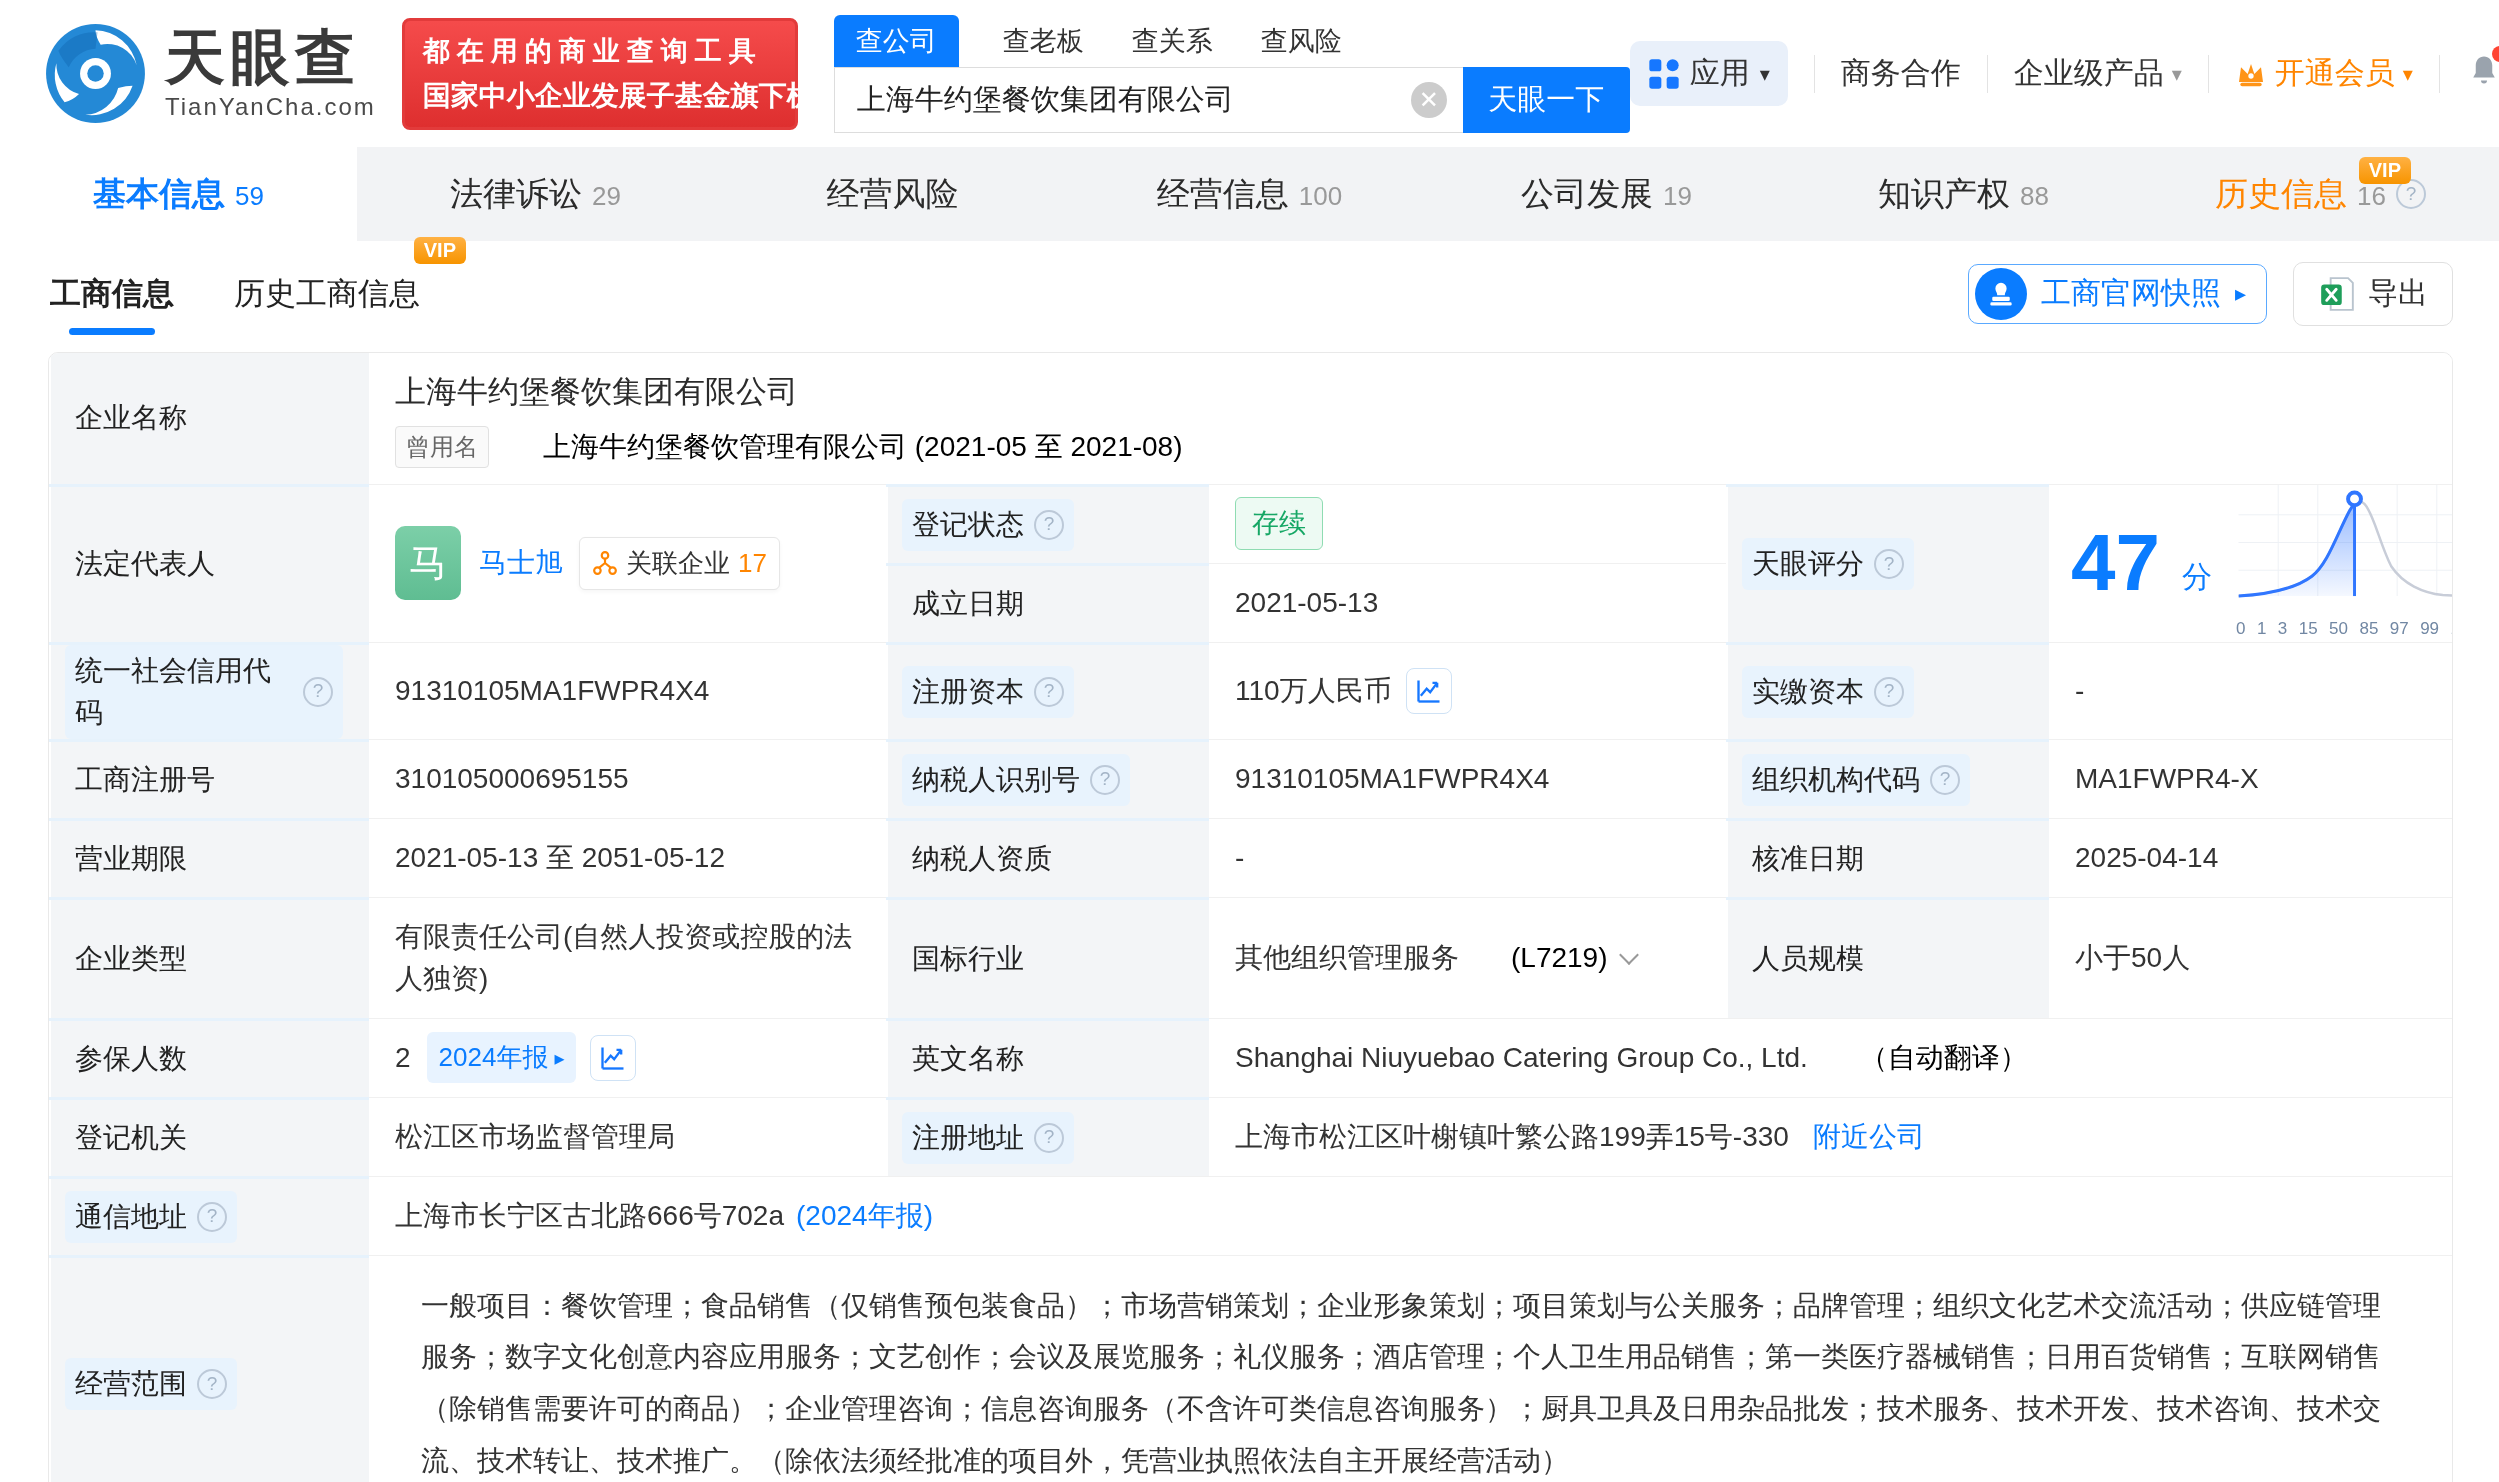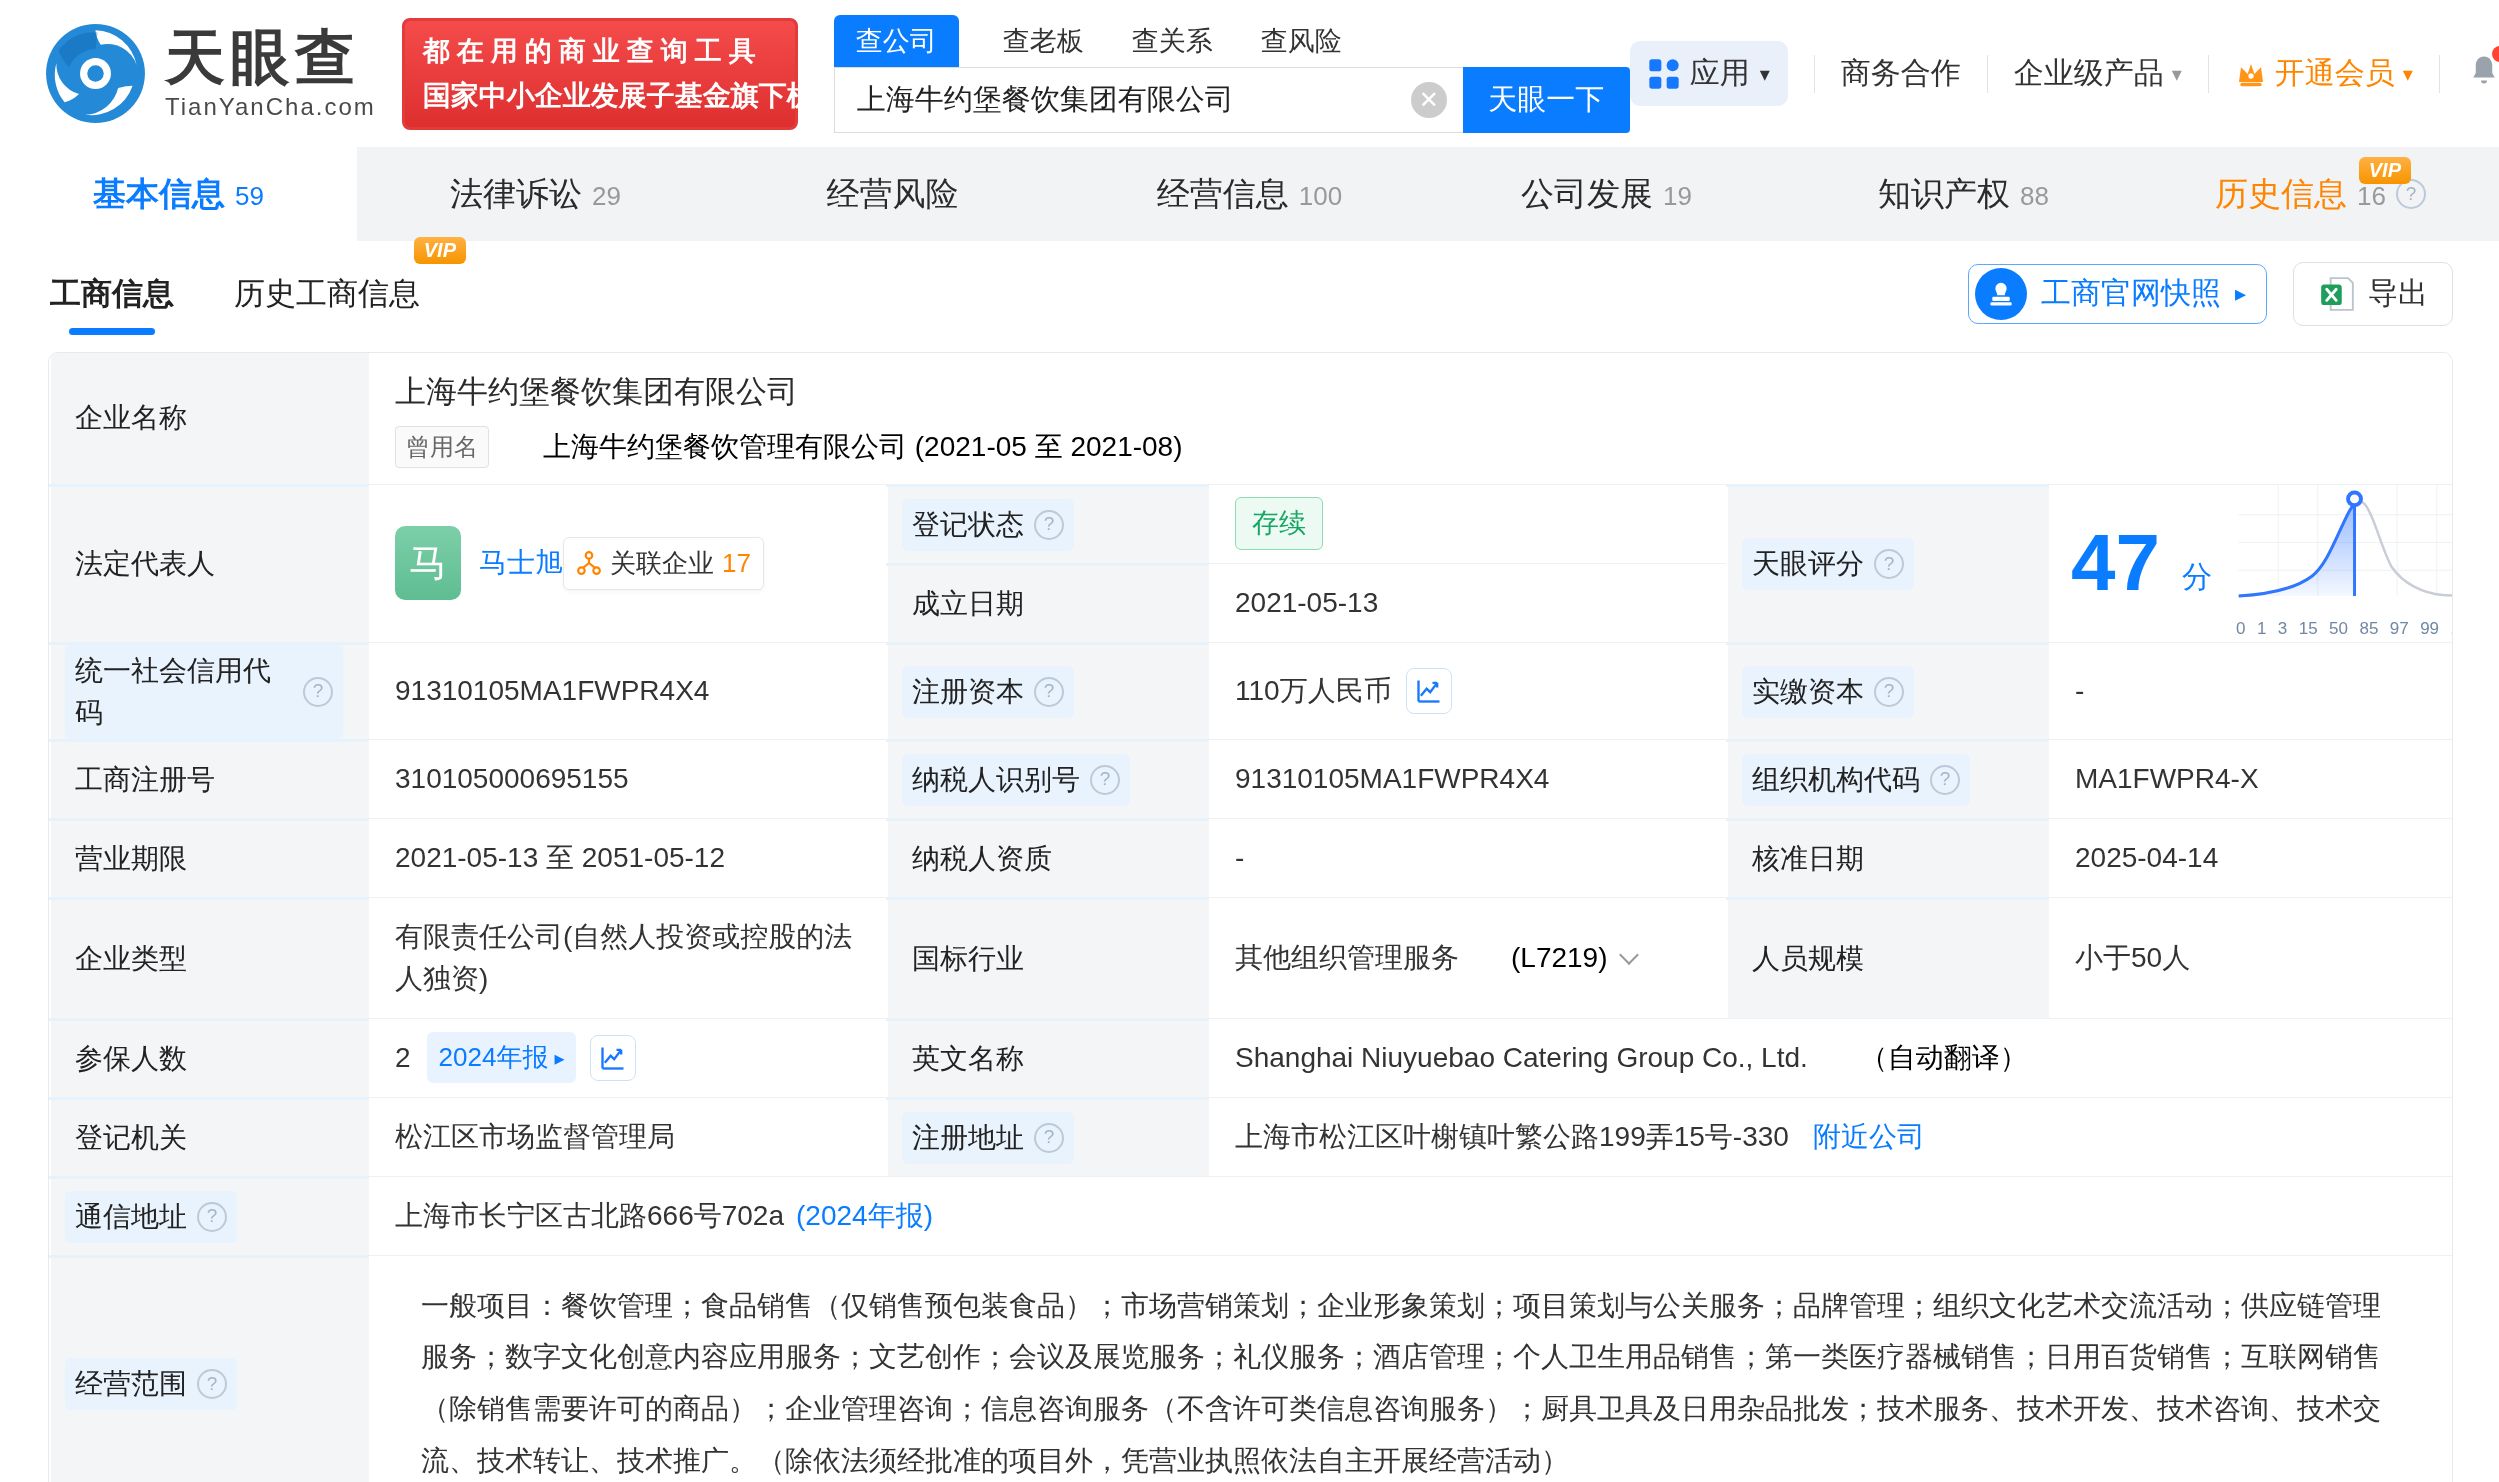--- a/index.html
+++ b/index.html
@@ -42,21 +42,21 @@
 
   
   .tabbar { display:flex; background:#f2f3f5; height:94px; }
   .tab { flex:1; display:flex; align-items:center; justify-content:center; gap:10px; font-size:33px;
     color:#2b2b2b; cursor:pointer; position:relative; }
   .tab .cnt { font-size:26px; color:#999; margin-top:4px; }
   .tab.active { background:#fff; color:#0a7cff; font-weight:bold; }
   .tab.active .cnt { color:#0a7cff; font-weight:normal; }
   .tab.history { color:#ff8500; }
   .vip-badge { position:absolute; top:8px; margin-left:4px; background:linear-gradient(#ffb143,#f79400);
-    color:#fff; font-size:20px; font-weight:bold; font-style:italic; padding:2px 10px; border-radius:6px; }
+    color:#fff; font-size:20px; font-weight:bold; padding:2px 10px; border-radius:6px; }
   .tab.history .vip-badge { top:10px; right:88px; }
   .q-icon { width:30px; height:30px; border:2px solid #bcc9d8; border-radius:50%; color:#a3b4c6;
     font-size:19px; display:inline-flex; align-items:center; justify-content:center; flex:none; }
 
   
   .content { background:#fff; padding:0 46px 0 48px; }
   .subbar { height:105px; display:flex; align-items:center; }
   .subtab { font-size:31px; color:#222; margin-right:56px; cursor:pointer; position:relative; padding:14px 2px; }
   .subtab.active { font-weight:bold; }
   .subtab.active::after { content:""; position:absolute; left:50%; transform:translateX(-50%); bottom:-6px;
@@ -90,21 +90,21 @@
   .tag { border:1px solid #e1e1e1; background:#fafafa; color:#666; font-size:24px; padding:2px 10px; border-radius:4px; }
   .gray { color:#000000;margin-left:40px; }
   .r2 { grid-template-rows:79px 79px; }
   .rs2 { grid-row:1 / 3; }
   .cc1{grid-column:1} .cc2{grid-column:2} .cc3{grid-column:3} .cc4{grid-column:4} .cc5{grid-column:5} .cc6{grid-column:6}
   .rr1{grid-row:1} .rr2{grid-row:2}
   .avatar { width:66px; height:74px; border-radius:10px; background:linear-gradient(#7ccfa8,#5fbd92); color:#fff;
     font-size:38px; display:flex; align-items:center; justify-content:center; margin-right:18px; flex:none; }
   .link { color:#0a7cff; cursor:pointer; }
   .rel-badge { display:inline-flex; align-items:center; gap:8px; border:1px solid #e6e6e6; border-radius:6px;
-    background:#fff; padding:6px 12px; font-size:26px; cursor:pointer; box-shadow:0 2px 4px rgba(0,0,0,.04); }
+    background:#fff; padding:6px 12px; margin-left:16px; font-size:26px; cursor:pointer; box-shadow:0 2px 4px rgba(0,0,0,.04); }
   .rel-badge .n { color:#ff8500; }
   .status-badge { background:#edfaf3; border:1px solid #8fdcb2; color:#16a765; font-size:27px;
     padding:5px 16px; border-radius:6px; }
   .score-cell { gap:18px; padding:0 16px 0 22px !important; }
   .score-num { font-size:80px; font-weight:bold; color:#0a7cff; line-height:1; }
   .score-unit { font-size:30px; color:#0a7cff; margin:26px 0 0 4px; }
   .curve-box { width:243px; margin-left:6px; }
   .axis { display:flex; justify-content:space-between; font-size:17px; color:#7187a3; margin-top:2px; }
   .cap-icon { width:46px; height:46px; border:1px solid #cfe2f5; border-radius:8px; display:inline-flex;
     align-items:center; justify-content:center; margin-left:14px; cursor:pointer; flex:none; background:#fff; }

